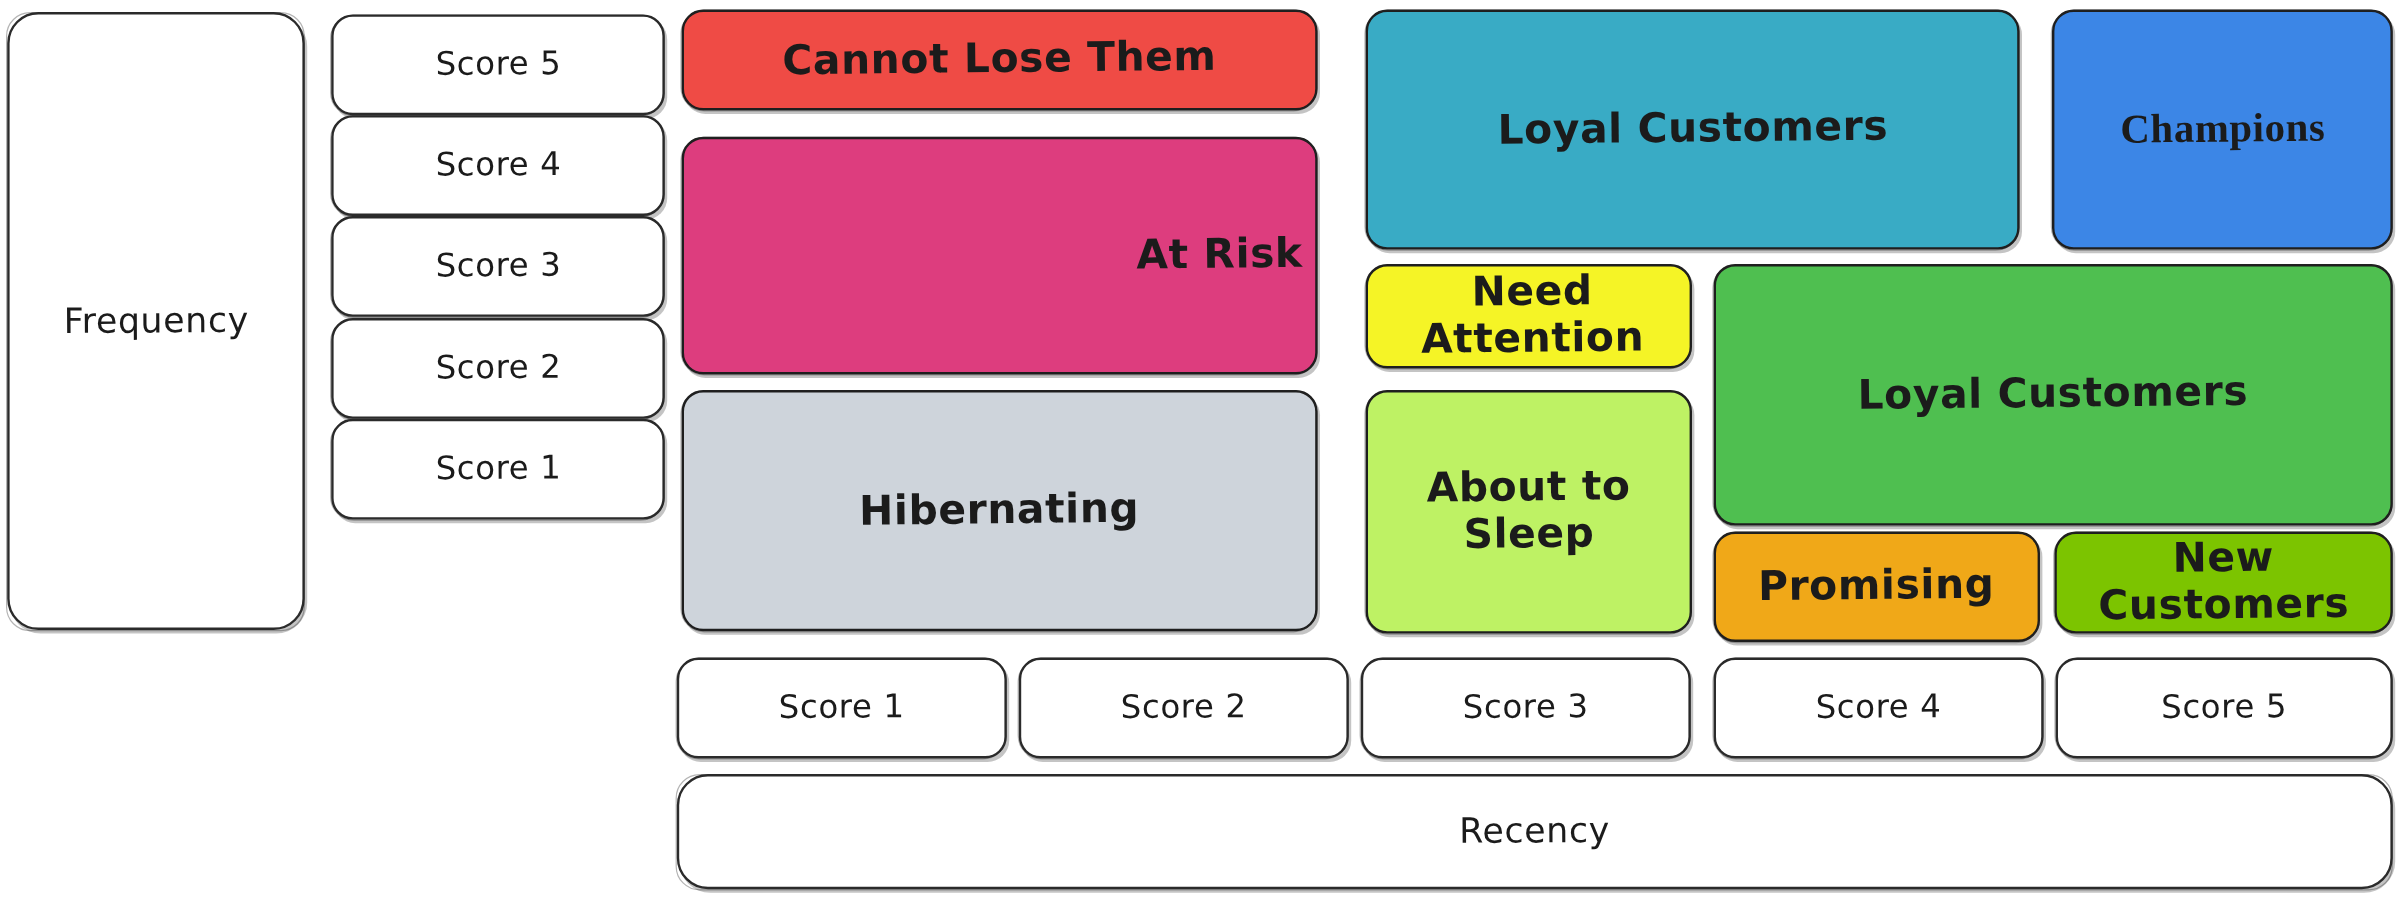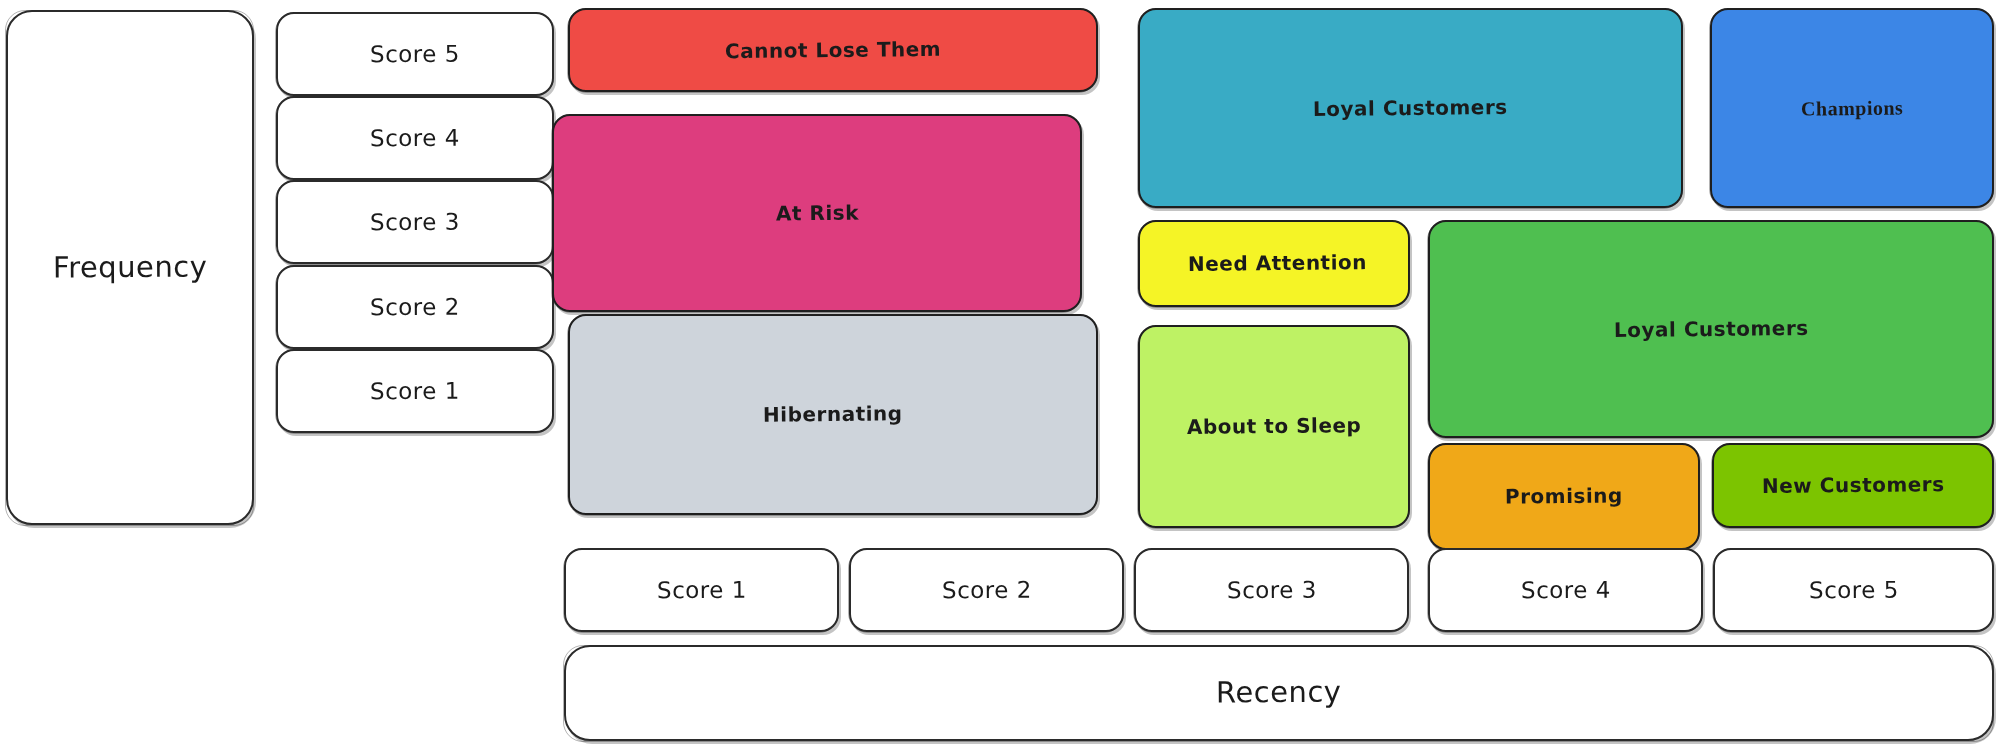--- a/index.html
+++ b/index.html
@@ -24,21 +24,21 @@
     position: absolute;
     box-sizing: border-box;
     border: 2px solid #1e1e1e;
     border-radius: 18px;
     display: flex;
     align-items: center;
     justify-content: center;
     text-align: center;
     color: #1b1b1b;
     font-family: "DejaVu Sans", sans-serif;
-    font-size: 20px;
+    font-size: 34px;
     font-weight: 400;
     letter-spacing: 0.5px;
     line-height: 1.15;
     padding: 2px 10px;
     box-shadow: 2px 3px 0 rgba(60,60,60,0.30);
     -webkit-font-smoothing: antialiased;
   }
   .box.plain {
     background: #ffffff;
     border-color: #2b2b2b;
@@ -67,21 +67,21 @@
     position: relative;
     z-index: 2;
     transform: rotate(-0.35deg);
     display: inline-block;
   }
 
   
   .axis-title { font-size: 29px; }
 
   
-  .score-box { font-size: 23px; }
+  .score-box { font-size: 27px; }
 
   
   .seg .label { transform: rotate(-0.6deg); }
 </style>
 </head>
 <body>
 
 <div id="canvas">
 
   <div class="box plain axis-title" style="left:6px; top:10px; width:248px; height:515px; border-radius:26px;">
@@ -101,25 +101,25 @@
     <span class="label">Score 2</span>
   </div>
   <div class="box plain score-box" style="left:276px; top:349px; width:278px; height:84px;">
     <span class="label">Score 1</span>
   </div>
 
   <div class="box seg" style="left:568px; top:8px; width:530px; height:84px; background:#ef4b45;">
     <span class="label">Cannot Lose Them</span>
   </div>
 
-  <div class="box seg" style="left:552px; top:114px; width:530px; height:198px; background:#dd3d7e;">
+  <div class="box seg" style="left:568px; top:114px; width:530px; height:198px; background:#dd3d7e;justify-content:flex-end;">
     <span class="label">At Risk</span>
   </div>
 
-  <div class="box seg" style="left:568px; top:314px; width:530px; height:201px; background:#ced4db;">
+  <div class="box seg" style="left:568px; top:325px; width:530px; height:201px; background:#ced4db;">
     <span class="label">Hibernating</span>
   </div>
 
   <div class="box seg" style="left:1138px; top:8px; width:545px; height:200px; background:#39abc5;">
     <span class="label">Loyal Customers</span>
   </div>
 
   <div class="box seg" style="left:1138px; top:220px; width:272px; height:87px; background:#f5f426;padding-left:16px;">
     <span class="label">Need Attention</span>
   </div>
@@ -129,21 +129,21 @@
   </div>
 
   <div class="box seg" style="left:1710px; top:8px; width:284px; height:200px; background:#3c86e6;font-family:Liberation Serif, serif;">
     <span class="label">Champions</span>
   </div>
 
   <div class="box seg" style="left:1428px; top:220px; width:566px; height:218px; background:#4fbf50;">
     <span class="label">Loyal Customers</span>
   </div>
 
-  <div class="box seg" style="left:1428px; top:443px; width:272px; height:107px; background:#f0a818;">
+  <div class="box seg" style="left:1428px; top:443px; width:272px; height:92px; background:#f0a818;">
     <span class="label">Promising</span>
   </div>
 
   <div class="box seg" style="left:1712px; top:443px; width:282px; height:85px; background:#7cc400;">
     <span class="label">New Customers</span>
   </div>
 
   <div class="box plain score-box" style="left:564px; top:548px; width:275px; height:84px;">
     <span class="label">Score 1</span>
   </div>

